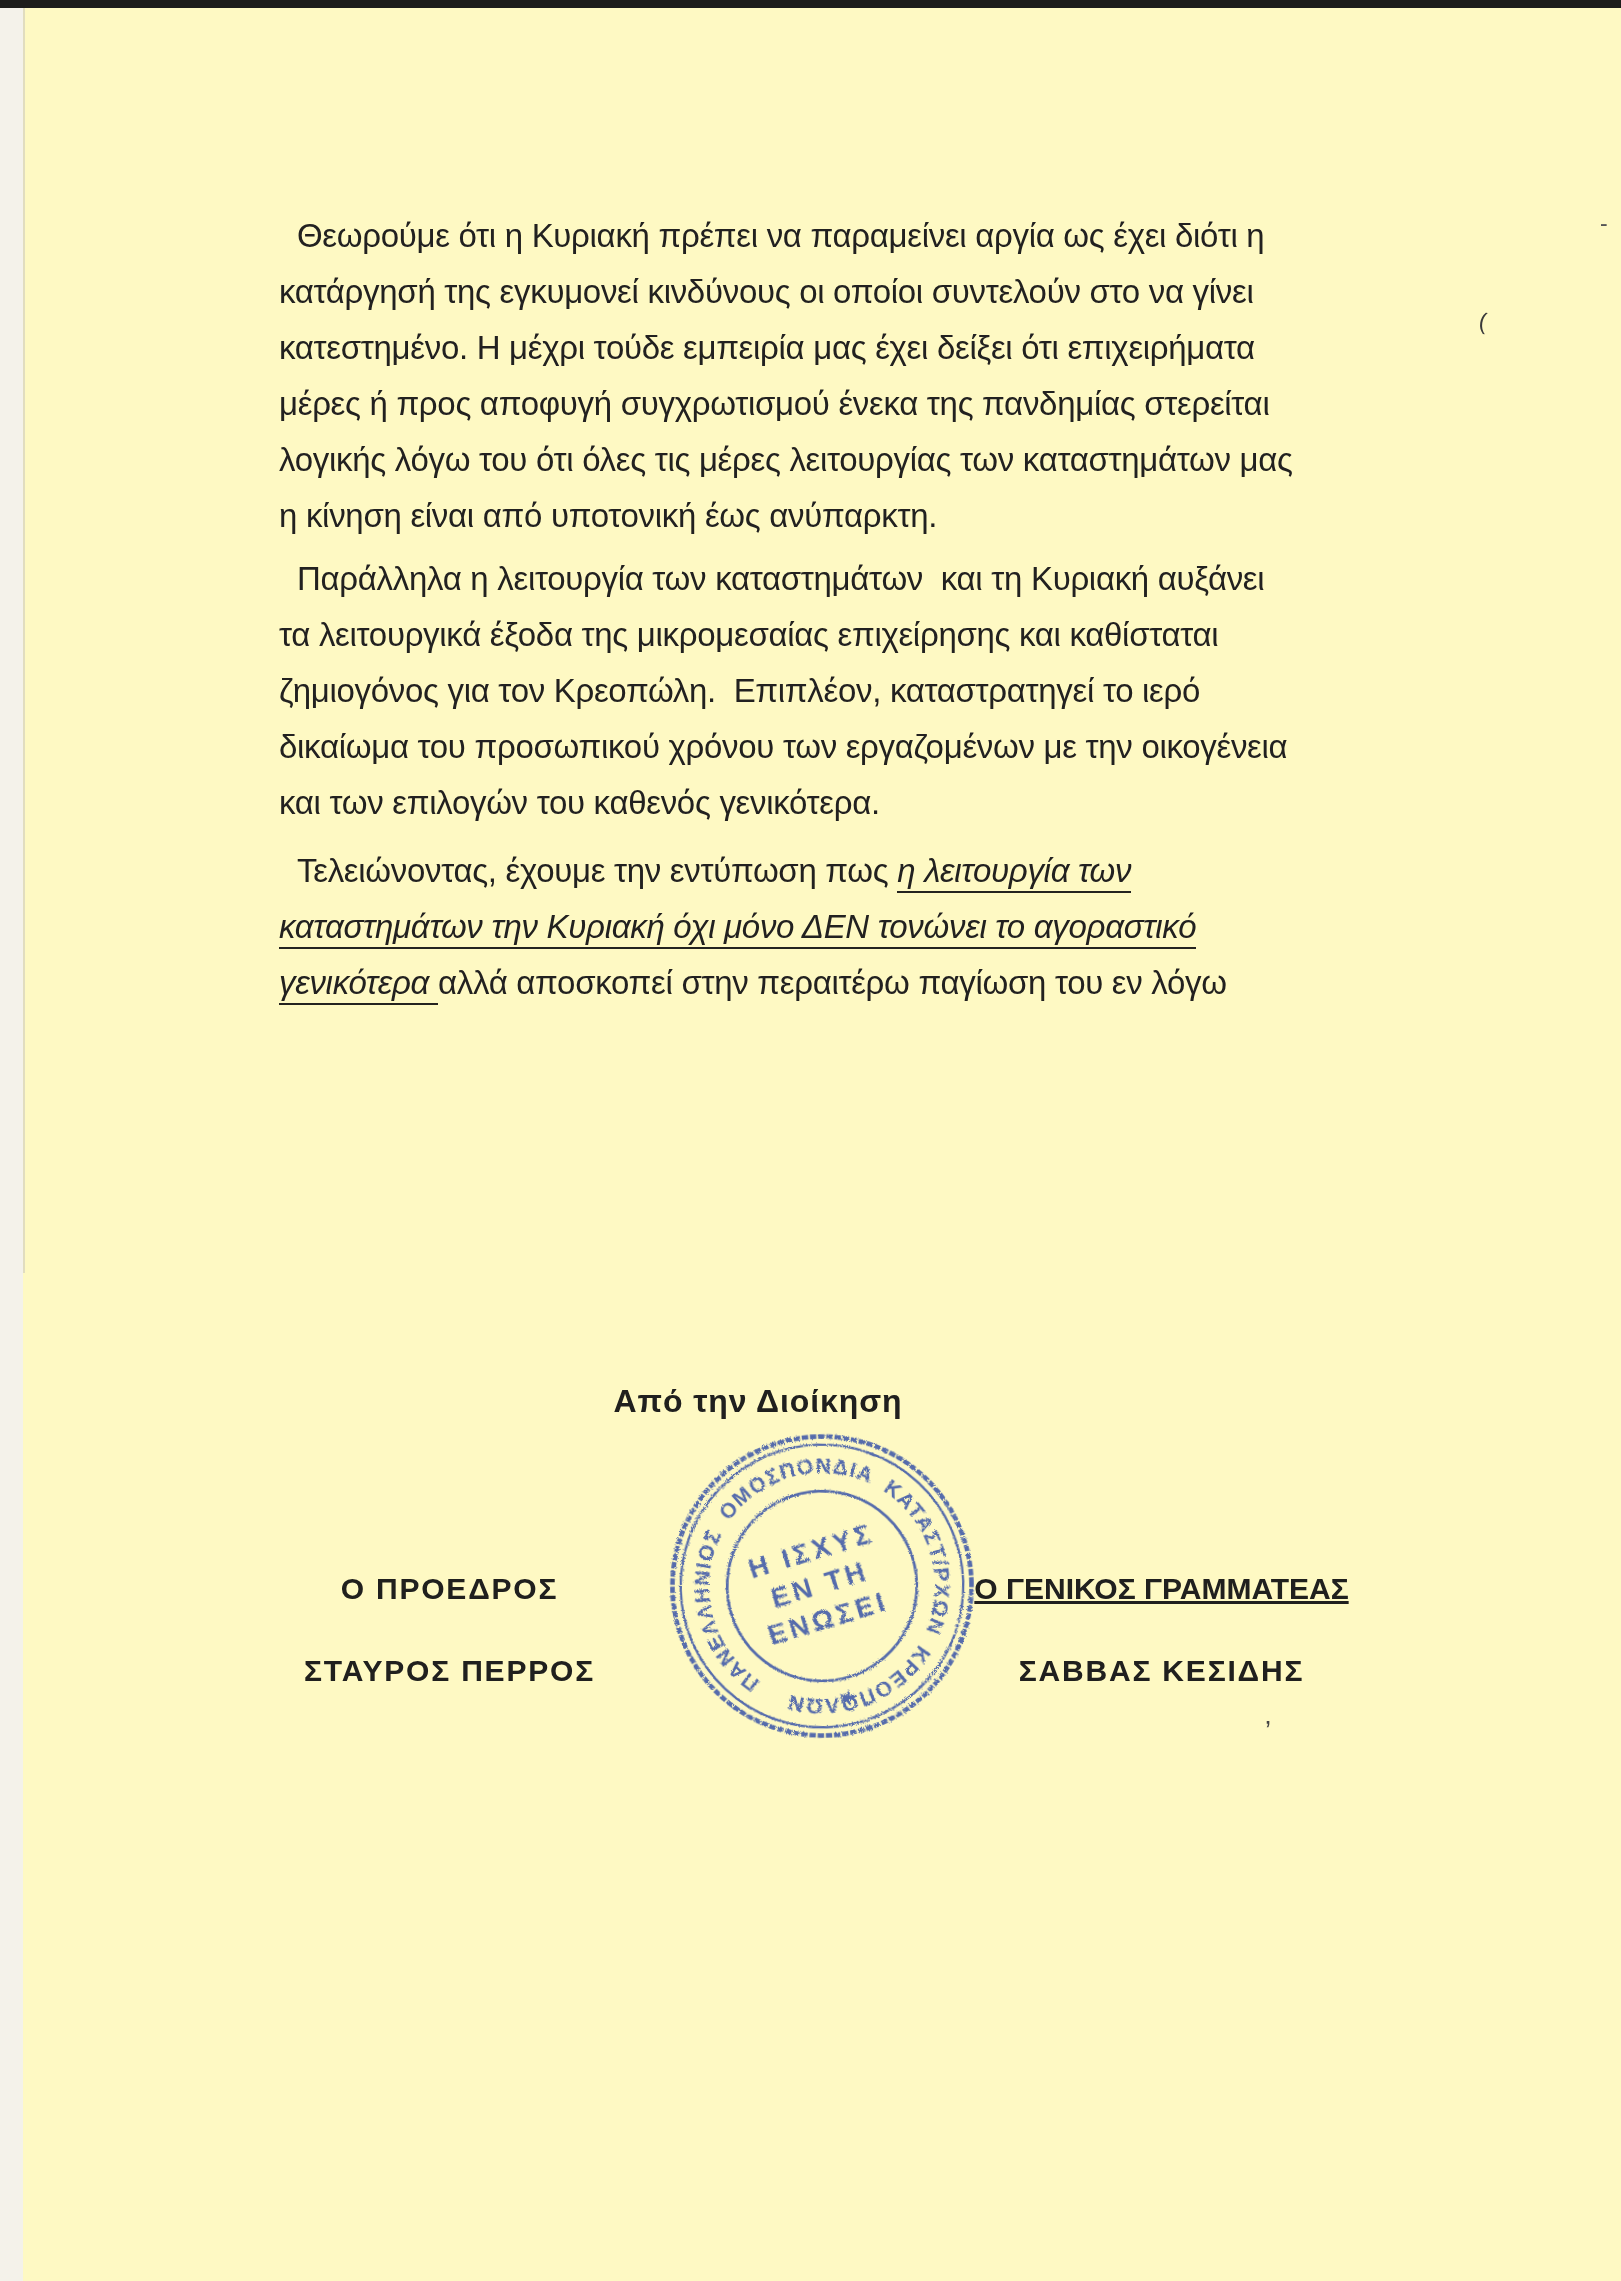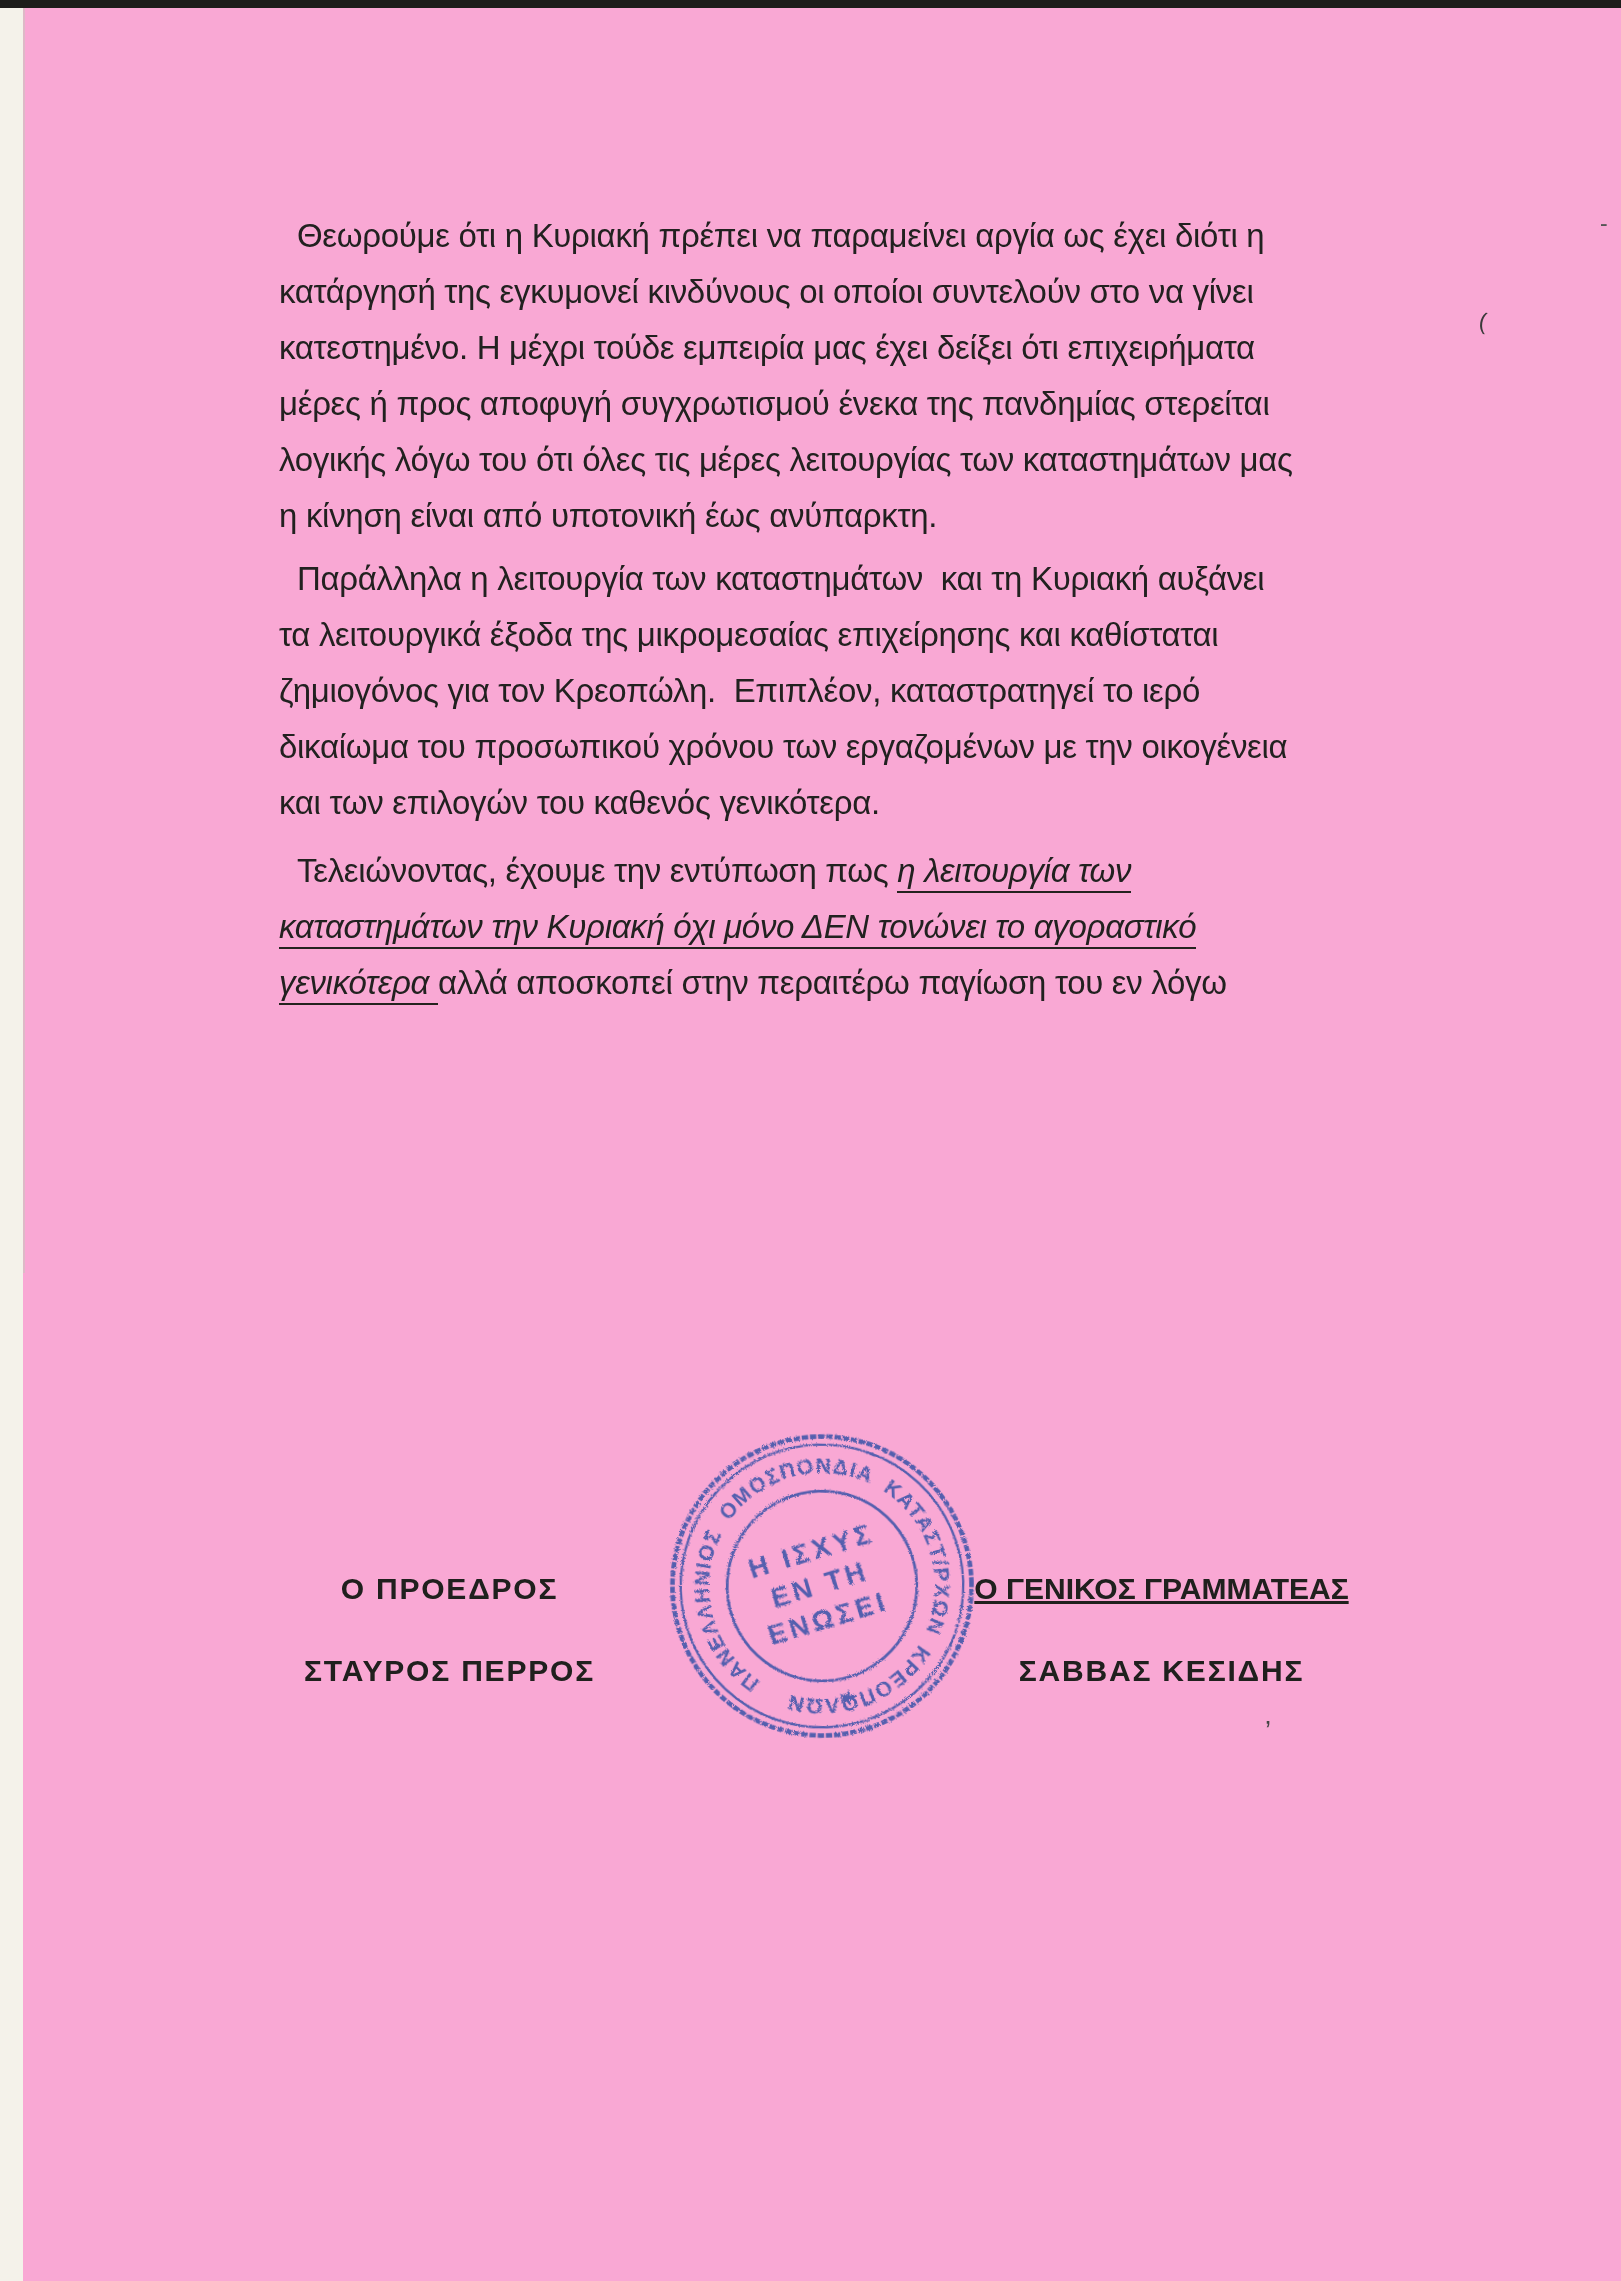--- a/index.html
+++ b/index.html
@@ -1,18 +1,18 @@
 <!DOCTYPE html>
 <html style="font-size:14.3px"><head>
 <meta charset="utf-8">
 <style>
   html, body { margin:0; padding:0; background:#e8e8e8; }
   #scan-page {
     position:relative; width:1622px; height:2281px;
-    background:#f9a8d4; overflow:hidden;
+    background:#fef9c3; overflow:hidden;
     font-family:"Liberation Sans", sans-serif;
     color:#202020;
   }
   
   #top-scan-bar { position:absolute; left:0; top:0; width:1622px; height:8px; background:#1d1d1b; }
   #left-margin-strip { position:absolute; left:0; top:8px; width:23px; height:2273px; background:#f4f2ea; }
   #left-seam-line { position:absolute; left:23px; top:8px; width:1.8px; height:1265px; background:#c9c6bb; opacity:.55; }
   .speck { position:absolute; color:#3a3a3a; font-size:23px; line-height:1; }
   
   #text-block { position:absolute; left:279px; top:208px; width:1154px; }
@@ -70,20 +70,21 @@
     </div>
 
     <div class="para" id="paragraph-3">
       <div class="tline"><span class="indent">Τελειώνοντας, έχουμε την εντύπωση πως </span><span class="u">η λειτουργία των</span></div>
       <div class="tline"><span class="u">καταστημάτων την Κυριακή όχι μόνο ΔΕΝ τονώνει το αγοραστικό</span></div>
       <div class="tline"><span class="u">γενικότερα </span><span>αλλά αποσκοπεί στην περαιτέρω παγίωση του εν λόγω</span></div>
     </div>
 
   </div>
 
+  <div class="hand" id="closing-line">Από την Διοίκηση</div>
 
   <div id="stamp-wrap">
     <svg viewBox="0 0 340 340" xmlns="http://www.w3.org/2000/svg">
       <defs>
         <filter id="rough">
           <feTurbulence type="fractalNoise" baseFrequency="0.9" numOctaves="2" result="n"></feTurbulence>
           <feDisplacementMap in="SourceGraphic" in2="n" scale="4"></feDisplacementMap>
         </filter>
         <path id="ringPath" d="M 98.9 271.6 A 124 124 0 1 1 241.1 68.4 A 124 124 0 1 1 98.9 271.6" fill="none"></path>
       </defs>

